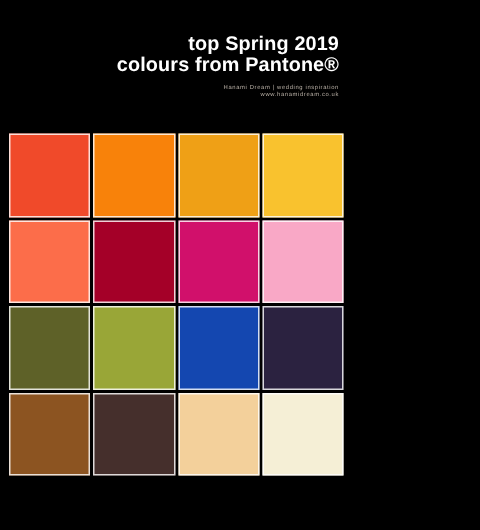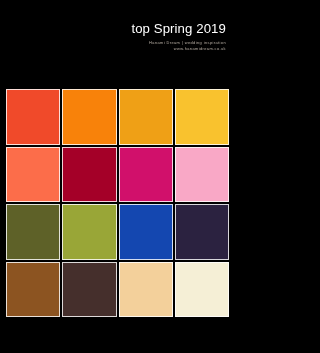--- a/index.html
+++ b/index.html
@@ -29,21 +29,21 @@
     box-sizing: border-box;
     padding: 22px 9px 0 0;
     text-align: right;
   }
   .title-line {
     display: block;
     color: #ffffff;
     font-size: 13.2px;
     line-height: 14.4px;
     letter-spacing: 0.1px;
-    font-weight: 400;
+    font-weight: 700;
     white-space: nowrap;
   }
   #credit-block {
     margin-top: 4px;
   }
   .credit-line {
     display: block;
     color: #b9b0a6;
     font-size: 3.9px;
     line-height: 5.3px;
@@ -73,20 +73,21 @@
     display: contents;
   }
 </style>
 </head>
 <body style="background-color: rgb(0, 0, 0);">
 
 <div id="pin-card" style="background-color: rgb(0, 0, 0);">
 
   <div id="header">
     <span class="title-line" style="color: rgb(255, 255, 255);">top Spring 2019</span>
+    <span class="title-line" style="color: rgb(255, 255, 255);">colours from Pantone®</span>
     <div id="credit-block">
       <span class="credit-line" style="color: rgb(185, 176, 166);">Hanami Dream | wedding inspiration</span>
       <span class="credit-line" style="color: rgb(185, 176, 166);">www.hanamidream.co.uk</span>
     </div>
   </div>
 
   <div id="palette-grid">
 
     <div class="swatch-row">
       <div class="swatch" style="background-color: rgb(240, 74, 42);"></div>

